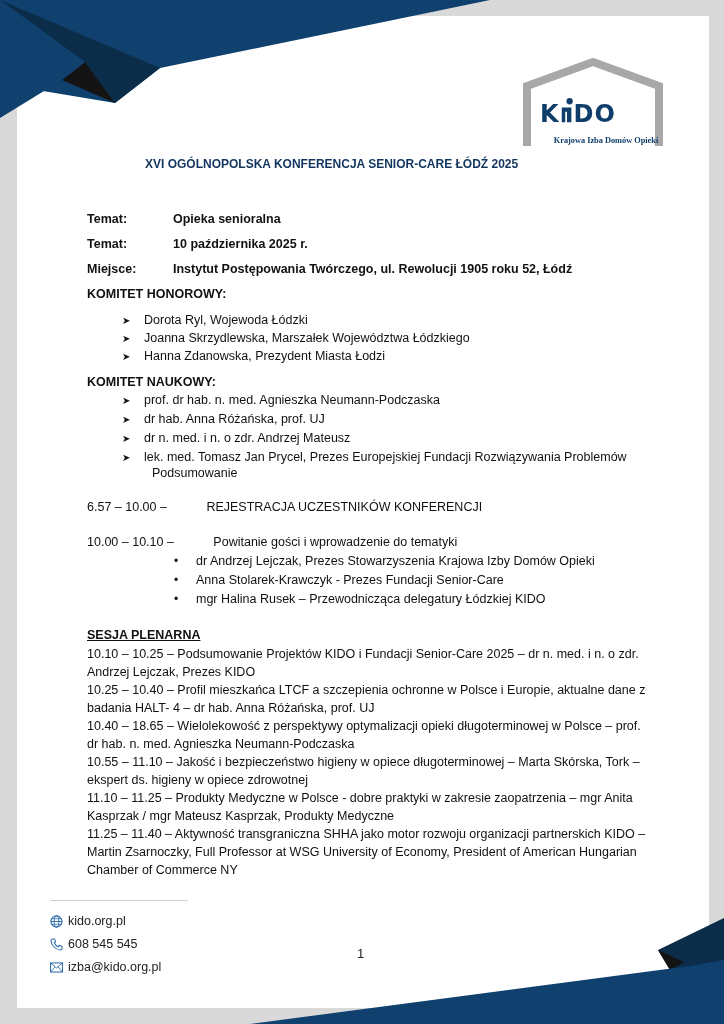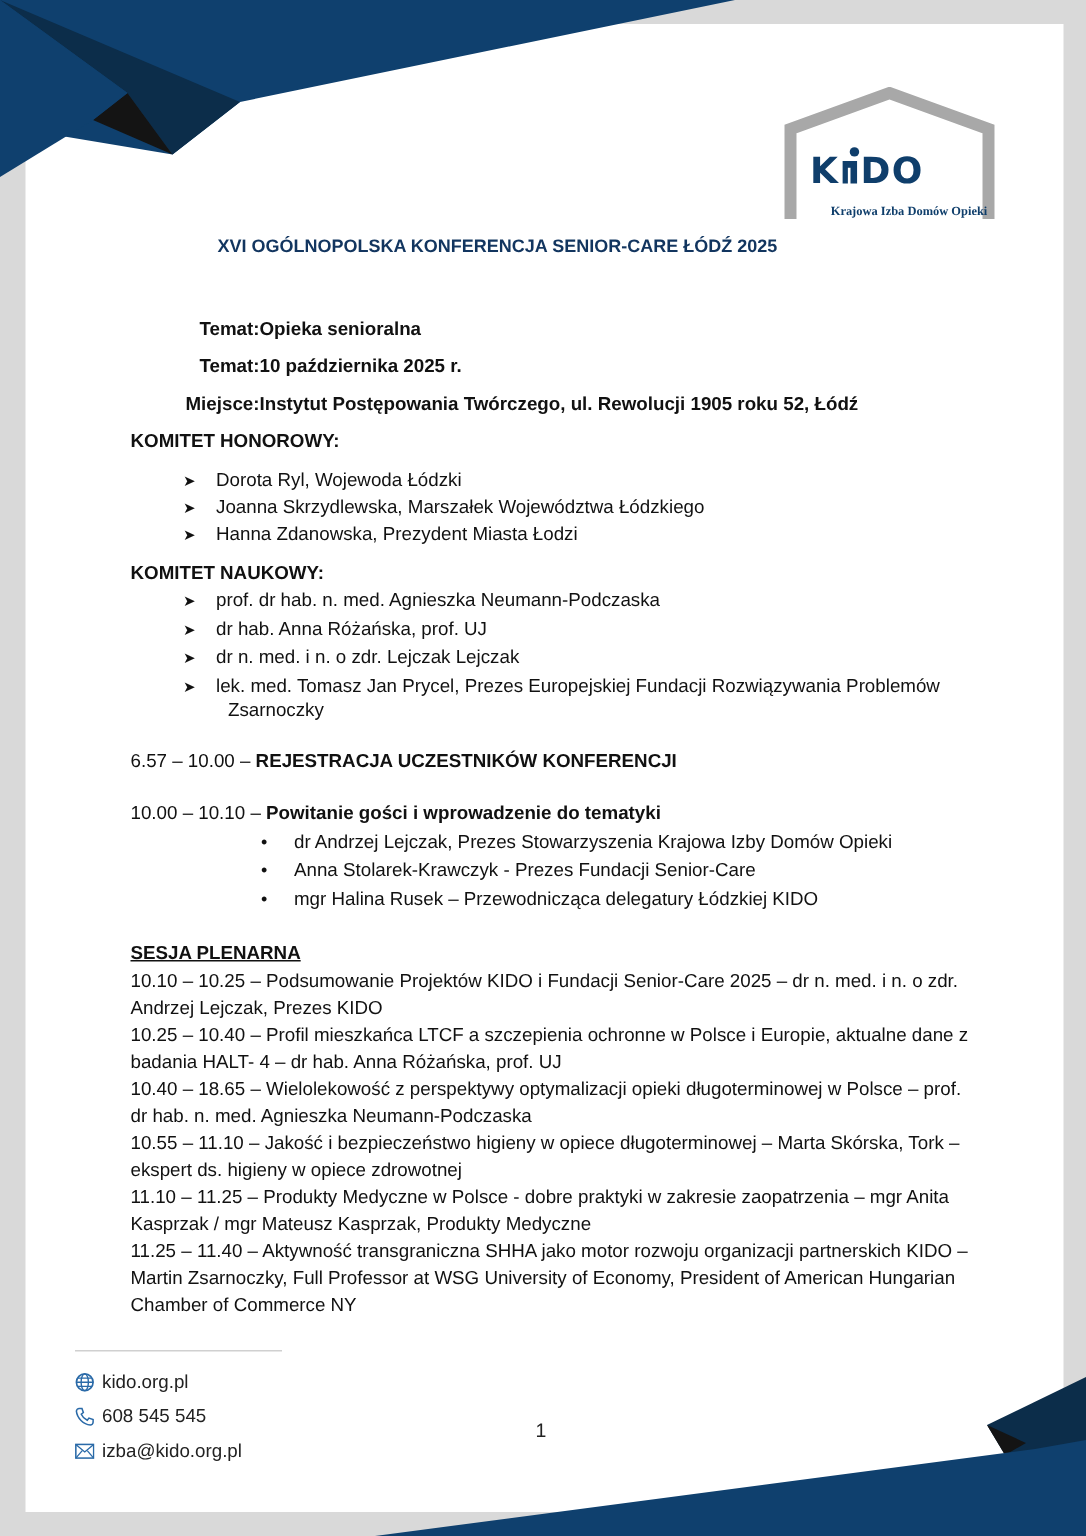--- a/index.html
+++ b/index.html
@@ -17,31 +17,31 @@
 
   
   .logo { position: absolute; left: 521px; top: 58px; width: 145px; height: 92px; }
   .logo-word { position: absolute; left: 540px; top: 96px; font-family: "DejaVu Sans", sans-serif; font-weight: bold; font-size: 24px; color: #0f3e6b; letter-spacing: 1px; line-height: 1; }
   .logo-word .i-fig { display: inline-block; width: 14px; }
   .logo-sub { position: absolute; left: 525px; top: 136px; width: 138px; text-align: center; font-family: Liberation Serif, serif; font-weight: bold; font-size: 8.3px; color: #0f3e6b; white-space: nowrap; margin-left: 12px; }
 
   .title { position: absolute; left: 145px; top: 157px; font-size: 12px; font-weight: bold; color: #12355f; white-space: nowrap; }
 
   .meta-row { position: absolute; left: 87px; font-size: 12.5px; font-weight: bold; white-space: nowrap; }
-  .meta-row .k { display: inline-block; width: 86px; text-align: right; }
+  .meta-row .k { display: inline-block; width: 86px; }
 
   .sect { position: absolute; left: 87px; font-size: 12.5px; font-weight: bold; white-space: nowrap; }
   .bl { position: absolute; left: 122px; font-size: 12.5px; white-space: nowrap; }
   .bl .arrow { display: inline-block; width: 22px; font-size: 10px; }
   .bl2 { position: absolute; left: 174px; font-size: 12.5px; white-space: nowrap; }
   .bl2 .dot { display: inline-block; width: 22px; font-size: 12px; }
   .cont { position: absolute; left: 152px; font-size: 12.5px; white-space: nowrap; }
 
   .prog { position: absolute; left: 87px; font-size: 12.5px; white-space: nowrap; }
-  .prog b { font-weight: bold; }
+  .prog b { font-weight: normal; margin-left: 36px; }
   .sesja { position: absolute; left: 87px; top: 628px; font-size: 12.5px; font-weight: bold; text-decoration: underline; white-space: nowrap; }
   .plen { position: absolute; left: 87px; width: 560px; font-size: 12.5px; line-height: 18px; }
 
   .footer-line { position: absolute; left: 50px; top: 900px; width: 138px; height: 1px; background: #d0d0d0; }
   .fitem { position: absolute; left: 50px; font-size: 12.5px; color: #222; white-space: nowrap; display: flex; align-items: center; }
   .fitem svg { margin-right: 5px; }
   .pagenum { position: absolute; left: 357px; top: 946px; font-size: 13px; color: #222; }
 </style>
 </head>
 <body>
@@ -86,23 +86,23 @@
 </div>
 
 <div class="sect" style="top:287px">KOMITET HONOROWY:</div>
 <div class="bl" style="top:313px"><span class="arrow">➤</span><span>Dorota Ryl, Wojewoda Łódzki</span></div>
 <div class="bl" style="top:331px"><span class="arrow">➤</span><span>Joanna Skrzydlewska, Marszałek Województwa Łódzkiego</span></div>
 <div class="bl" style="top:349px"><span class="arrow">➤</span><span>Hanna Zdanowska, Prezydent Miasta Łodzi</span></div>
 
 <div class="sect" style="top:375px">KOMITET NAUKOWY:</div>
 <div class="bl" style="top:393px"><span class="arrow">➤</span><span>prof. dr hab. n. med. Agnieszka Neumann-Podczaska</span></div>
 <div class="bl" style="top:412px"><span class="arrow">➤</span><span>dr hab. Anna Różańska, prof. UJ</span></div>
-<div class="bl" style="top:431px"><span class="arrow">➤</span><span>dr n. med. i n. o zdr. Lejczak Lejczak</span></div>
+<div class="bl" style="top:431px"><span class="arrow">➤</span><span>dr n. med. i n. o zdr. Andrzej Mateusz</span></div>
 <div class="bl" style="top:450px"><span class="arrow">➤</span><span>lek. med. Tomasz Jan Prycel, Prezes Europejskiej Fundacji Rozwiązywania Problemów</span></div>
-<div class="cont" style="top:466px">Zsarnoczky</div>
+<div class="cont" style="top:466px">Podsumowanie</div>
 
 <div class="prog" style="top:500px">
   <span>6.57 – 10.00 – </span><b>REJESTRACJA UCZESTNIKÓW KONFERENCJI</b>
 </div>
 <div class="prog" style="top:535px">
   <span>10.00 – 10.10 – </span><b>Powitanie gości i wprowadzenie do tematyki</b>
 </div>
 <div class="bl2" style="top:554px"><span class="dot">•</span><span>dr Andrzej Lejczak, Prezes Stowarzyszenia Krajowa Izby Domów Opieki</span></div>
 <div class="bl2" style="top:573px"><span class="dot">•</span><span>Anna Stolarek-Krawczyk - Prezes Fundacji Senior-Care</span></div>
 <div class="bl2" style="top:592px"><span class="dot">•</span><span>mgr Halina Rusek – Przewodnicząca delegatury Łódzkiej KIDO</span></div>

